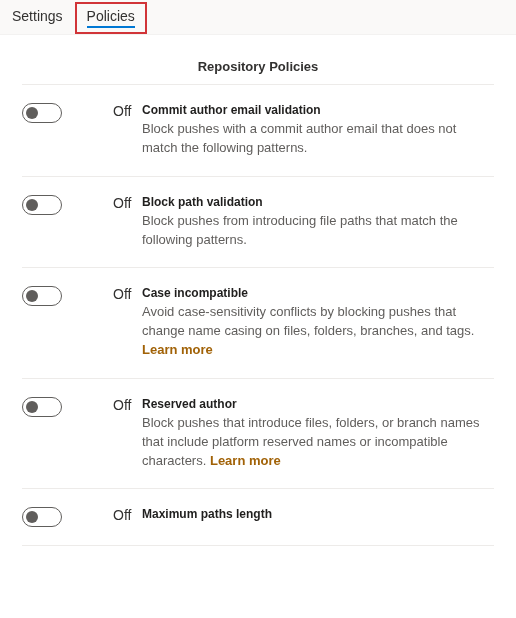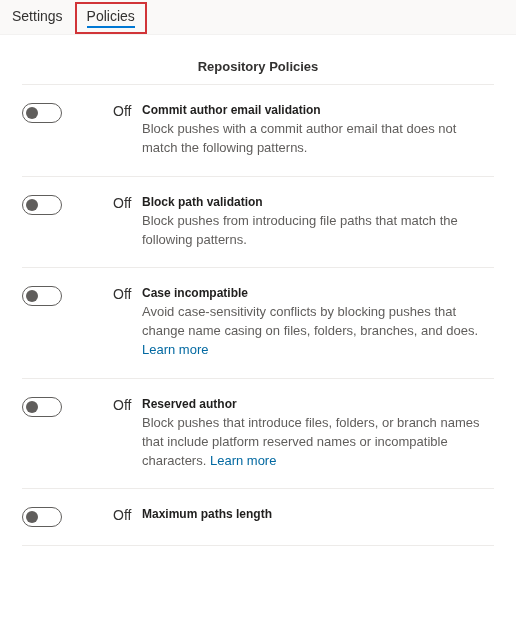--- a/index.html
+++ b/index.html
@@ -101,23 +101,24 @@
     font-weight: 600;
     color: #201f1e;
     margin-bottom: 3px;
   }
   .policy-desc {
     font-size: 13px;
     color: #605e5c;
     line-height: 1.45;
   }
   .link {
-    color: #0369a1;
+    color: #a16207;
     cursor: pointer;
     text-decoration: none;
+    font-weight: bold;
   }
 </style>
 </head>
 <body>
 
 <div class="tabbar">
   <div class="tab">
     <span>Settings</span>
   </div>
   <div class="tab highlighted selected">
@@ -158,21 +159,21 @@
   <div class="policy-row">
     <div class="toggle-col">
       <div class="toggle">
         <div class="thumb"></div>
       </div>
       <span class="toggle-label">Off</span>
     </div>
     <div class="policy-content">
       <div class="policy-title">Case incompatible</div>
       <div class="policy-desc">
-        <span>Avoid case-sensitivity conflicts by blocking pushes that change name casing on files, folders, branches, and does.</span>
+        <span>Avoid case-sensitivity conflicts by blocking pushes that change name casing on files, folders, branches, and tags.</span>
         <a class="link">Learn more</a>
       </div>
     </div>
   </div>
 
   <div class="policy-row">
     <div class="toggle-col">
       <div class="toggle">
         <div class="thumb"></div>
       </div>

